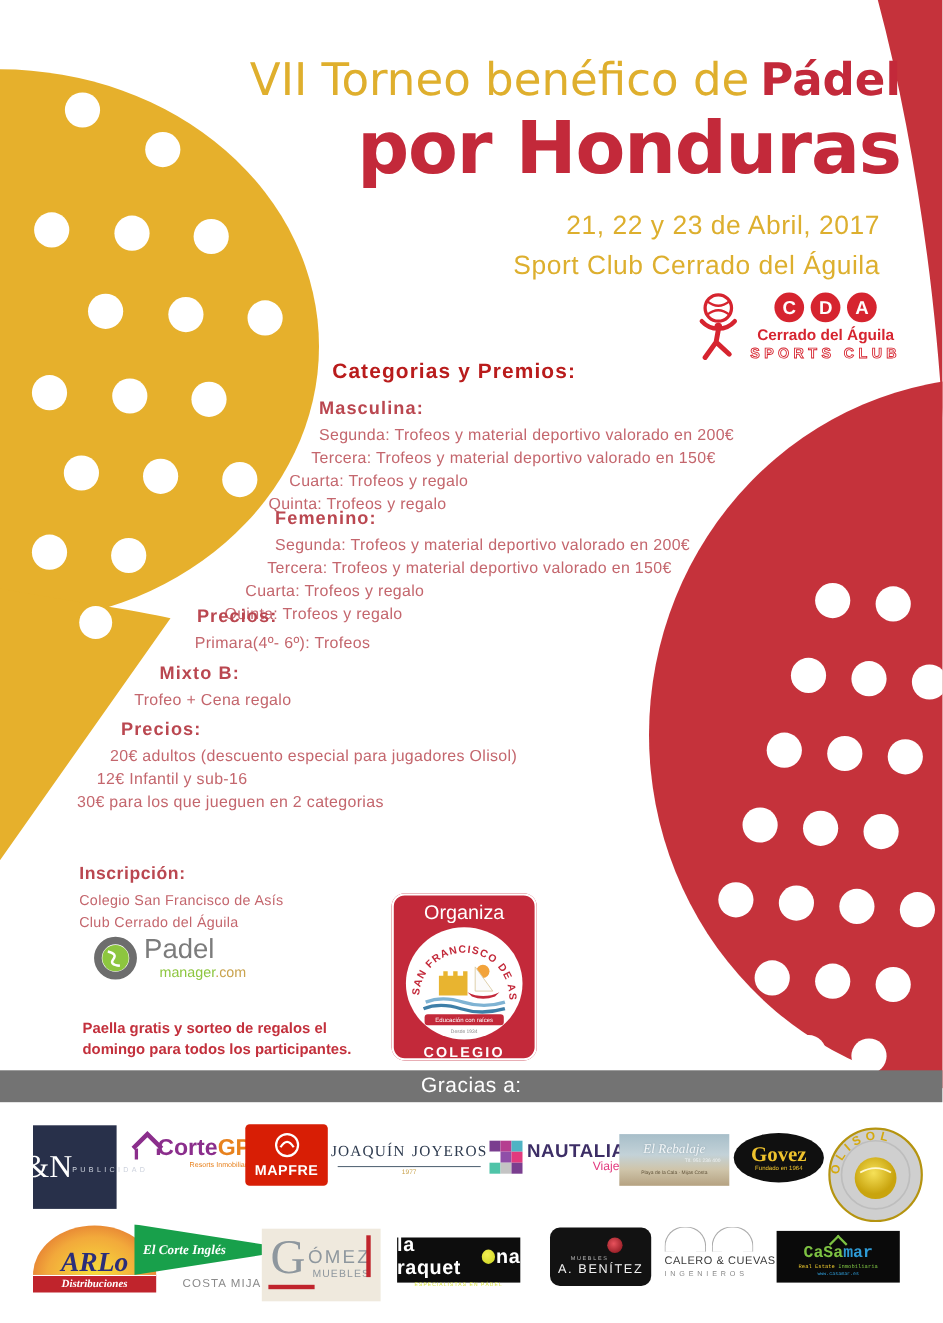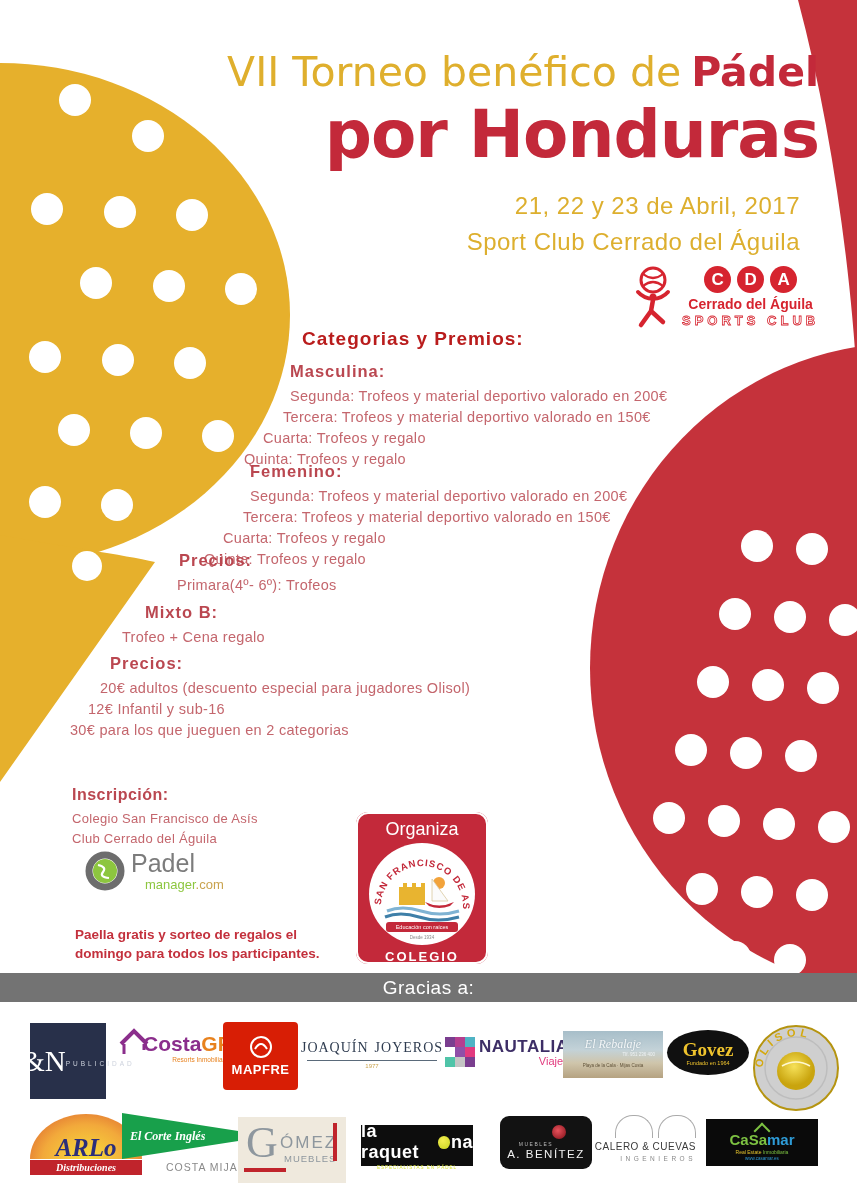--- a/index.html
+++ b/index.html
@@ -66,21 +66,21 @@
          align-items:center;justify-content:center;}
   .an-main{color:#fff;font-family:"Liberation Serif",serif;font-size:29px;}
   .an-sub{color:#cdd2dd;font-size:6.5px;letter-spacing:3px;margin-top:4px;}
 
   .sp-inmogp{left:117px;top:1026px;width:122px;height:66px;}
   .inmogp-row{display:flex;align-items:flex-end;}
   .inmogp-text{font-size:21px;font-weight:bold;margin-left:-8px;margin-bottom:2px;}
   .inmogp-text .p1{color:#8B2E8C;} .inmogp-text .p2{color:#E8821E;}
   .inmogp-tag{font-size:6.5px;color:#E8821E;text-align:right;margin-top:-2px;margin-right:6px;}
 
-  .sp-mapfre{left:223px;top:1022px;width:75px;height:68px;background:#D81E05;border-radius:4px;
+  .sp-mapfre{left:223px;top:1022px;width:75px;height:56px;background:#D81E05;border-radius:4px;
              display:flex;flex-direction:column;align-items:center;justify-content:center;}
   .mapfre-label{color:#fff;font-weight:bold;font-size:13px;letter-spacing:.5px;margin-top:3px;}
 
   .sp-joaquin{left:307px;top:1040px;width:130px;}
   .joaquin-row{display:flex;align-items:center;justify-content:center;gap:3px;
                font-family:"Liberation Serif",serif;color:#2F3C50;font-size:14px;letter-spacing:1px;
                border-bottom:1px solid #5a6a7a;padding-bottom:4px;}
   .jbars{display:inline-block;width:7px;height:14px;background:linear-gradient(90deg,#C9A34E 0 2px,transparent 2px 4px,#C9A34E 4px 6px,transparent 6px);}
   .joaquin-year{font-size:6px;color:#C9A34E;text-align:center;margin-top:2px;}
 
@@ -132,28 +132,28 @@
             background:radial-gradient(circle at 40% 35%,#F4EE52,#C9D41F);}
   .raq-tag{font-size:4.5px;color:#D8E23A;letter-spacing:1px;margin-top:2px;}
 
   .sp-benitez{left:500px;top:1116px;width:92px;height:53px;background:#121212;border-radius:9px;
               display:flex;flex-direction:column;align-items:center;justify-content:center;}
   .ben-rose{width:14px;height:14px;border-radius:50%;background:radial-gradient(circle at 42% 40%,#E8525C,#7E0E16);margin-left:26px;}
   .ben-small{font-size:5px;color:#bbb;letter-spacing:1.5px;margin-top:2px;margin-left:-20px;}
   .ben-label{color:#f2f2f2;font-size:11.5px;letter-spacing:1.5px;margin-top:1px;}
 
   .sp-calero{left:604px;top:1113px;width:92px;height:62px;background:#fff;
-             display:flex;flex-direction:column;align-items:flex-end;}
+             display:flex;flex-direction:column;align-items:flex-start;}
   .cal-arches{display:flex;gap:5px;margin-top:2px;}
   .cal-arches i{width:36px;height:22px;border:1px solid #aaa;border-bottom:none;border-radius:18px 18px 0 0;}
   .cal-title{font-size:10px;color:#3a3a3a;letter-spacing:.5px;margin-top:3px;white-space:nowrap;}
   .cal-sub{font-size:6.5px;color:#8a8a8a;letter-spacing:3.5px;margin-top:3px;}
 
   .sp-casamar{left:706px;top:1119px;width:112px;height:47px;background:#0a0a0a;
-              display:flex;flex-direction:column;align-items:center;justify-content:center;}
+              display:flex;flex-direction:column;align-items:center;justify-content:center;font-family:Liberation Mono, monospace;}
   .cas-roof{width:10px;height:10px;border-top:2px solid #7DC242;border-right:2px solid #7DC242;
             transform:rotate(-45deg);margin-bottom:-5px;}
   .cas-name{font-weight:bold;font-size:15px;line-height:1;}
   .cas-name .p1{color:#7DC242;} .cas-name .p2{color:#2E9BD6;}
   .cas-tags{font-size:5px;margin-top:2px;}
   .cas-tags .t1{color:#E8C52D;} .cas-tags .t2{color:#7DC242;}
   .cas-web{font-size:4.5px;color:#2E9BD6;margin-top:1px;}
 </style>
 </head>
 <body>
@@ -325,21 +325,21 @@
     <div class="an-main">A&amp;N</div>
     <div class="an-sub">PUBLICIDAD</div>
   </div>
 
   <div class="abs sp sp-inmogp">
     <div class="inmogp-row">
       <svg width="34" height="32" viewBox="0 0 34 32">
         <path d="M4,18 L17,5 L30,18" stroke="#8B2E8C" stroke-width="4" fill="none"></path>
         <path d="M7,18 L7,28 M27,18 L27,24" stroke="#8B2E8C" stroke-width="3" fill="none"></path>
       </svg>
-      <div class="inmogp-text"><span class="p1">Costa</span><span class="p2">GP</span></div>
+      <div class="inmogp-text"><span class="p1">Corte</span><span class="p2">GP</span></div>
     </div>
     <div class="inmogp-tag">Resorts Inmobiliarios</div>
   </div>
 
   <div class="abs sp sp-mapfre">
     <svg width="24" height="24" viewBox="0 0 24 24">
       <circle cx="12" cy="12" r="10" fill="none" stroke="#fff" stroke-width="2"></circle>
       <path d="M6,14 Q12,4 18,14" stroke="#fff" stroke-width="2" fill="none"></path>
     </svg>
     <div class="mapfre-label">MAPFRE</div>

